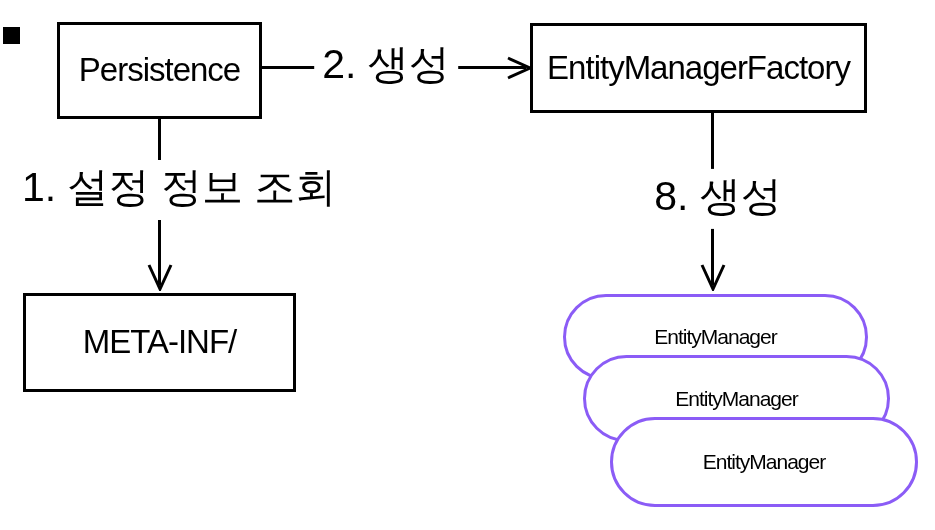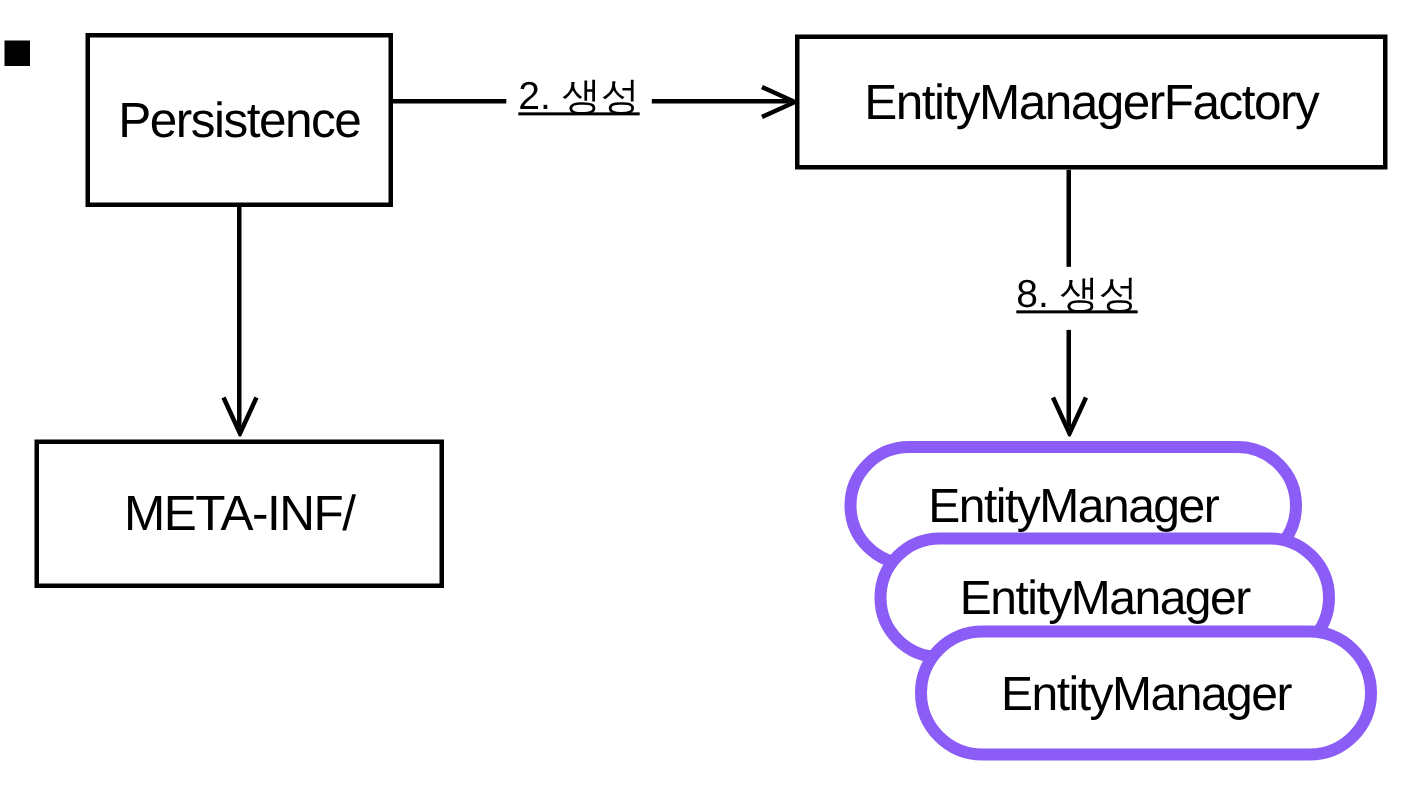--- a/index.html
+++ b/index.html
@@ -24,33 +24,33 @@
     display: flex;
     flex-direction: column;
     align-items: center;
     justify-content: center;
     text-align: center;
     font-size: 33px;
     letter-spacing: -1px;
     line-height: 1.28;
     z-index: 2;
   }
-  .box-persistence { left: 57px;  top: 22px;  width: 205px; height: 116px; }
-  .box-emf         { left: 530px; top: 23px;  width: 395px; height: 90px; align-items: center; }
+  .box-persistence { left: 57px;  top: 22px;  width: 205px; height: 97px; }
+  .box-emf         { left: 530px; top: 23px;  width: 337px; height: 90px; align-items: center; }
   .box-metainf     { left: 23px;  top: 293px; width: 273px; height: 99px; }
   .pill {
     position: absolute;
     box-sizing: border-box;
-    border: 8px solid #8b5cf6;
+    border: 3px solid #8b5cf6;
     background: #ffffff;
     display: flex;
     align-items: center;
     justify-content: center;
     text-align: center;
-    font-size: 32px;
+    font-size: 21px;
     letter-spacing: -1px;
   }
   .pill-1 { left: 563px; top: 294px; width: 305px; height: 86px; border-radius: 43px; z-index: 4; }
   .pill-2 { left: 583px; top: 355px; width: 307px; height: 87px; border-radius: 44px; z-index: 5; }
   .pill-3 { left: 610px; top: 417px; width: 308px; height: 90px; border-radius: 45px; z-index: 6; }
   .line {
     position: absolute;
     background: #000000;
     z-index: 1;
   }
@@ -61,25 +61,24 @@
     position: absolute;
     z-index: 1;
   }
   .arrowhead-step2 { left: 504px; top: 54px; }
   .arrowhead-step1 { left: 147px; top: 261px; }
   .arrowhead-step3 { left: 700px; top: 261px; }
   .edge-label {
     position: absolute;
     background: #ffffff;
     z-index: 3;
-    font-size: 26px;
+    font-size: 41px;
     white-space: nowrap;
     padding: 3px 8px 8px 8px;
     line-height: 1.2;
-    text-decoration: underline;
   }
   .label-step1 { left: 14px; top: 160px; }
   .label-step2 { left: 386px; top: 67px; transform: translate(-50%, -50%); }
   .label-step3 { left: 718px; top: 199px; transform: translate(-50%, -50%); }
   .stray-mark {
     position: absolute;
     left: 3px;
     top: 27px;
     width: 17px;
     height: 17px;
@@ -101,20 +100,21 @@
   <svg class="arrowhead arrowhead-step2" width="28" height="28" viewBox="0 0 28 28">
     <path d="M 4 4 L 26 14 L 4 24" fill="none" stroke="#000000" stroke-width="3"></path>
   </svg>
   <svg class="arrowhead arrowhead-step1" width="26" height="30" viewBox="0 0 26 30">
     <path d="M 2 4 L 13 28 L 24 4" fill="none" stroke="#000000" stroke-width="3"></path>
   </svg>
   <svg class="arrowhead arrowhead-step3" width="26" height="30" viewBox="0 0 26 30">
     <path d="M 2 4 L 13 28 L 24 4" fill="none" stroke="#000000" stroke-width="3"></path>
   </svg>
 
+  <div class="edge-label label-step1">1. 설정 정보 조회</div>
   <div class="edge-label label-step2">2. 생성</div>
   <div class="edge-label label-step3">8. 생성</div>
 
   <div class="box box-persistence">
     <span>Persistence</span>
   </div>
 
   <div class="box box-emf">
     <span>EntityManagerFactory</span>
   </div>

